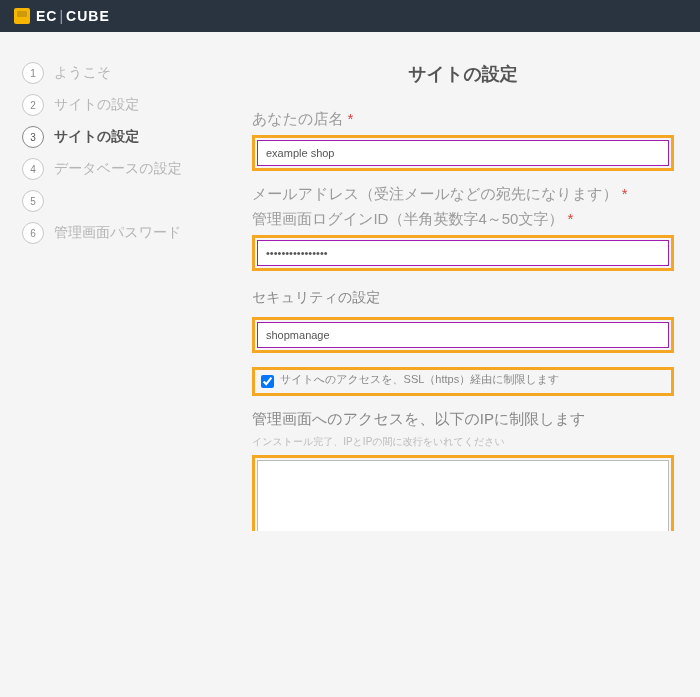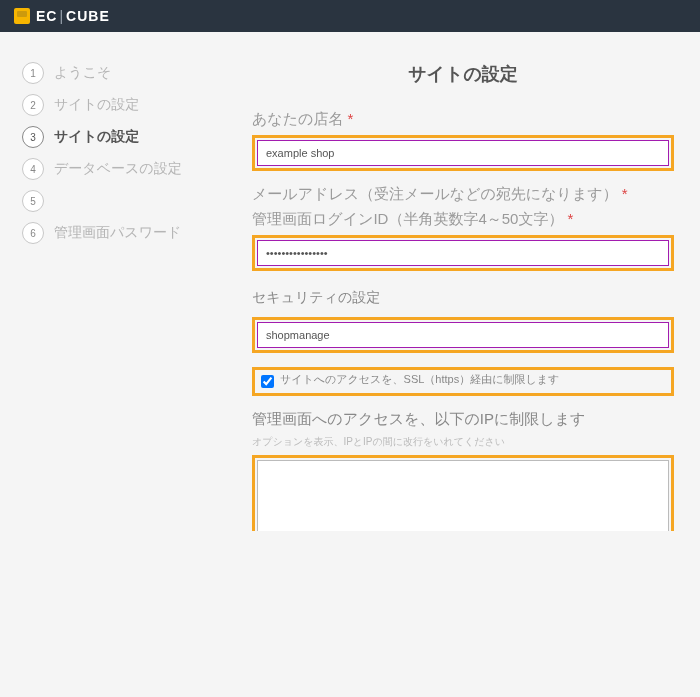--- a/index.html
+++ b/index.html
@@ -82,21 +82,21 @@
     <div class="hl"><input class="inp" type="text" value="shopmanage" style=""></div>
 
     <div class="hl" style="margin-bottom:14px">
       <div class="chk-row">
         <input type="checkbox" checked="" style="">
         <span>サイトへのアクセスを、SSL（https）経由に制限します</span>
       </div>
     </div>
 
     <div class="field-label" style="color:#888">管理画面へのアクセスを、以下のIPに制限します</div>
-    <div class="helper">オプションを表示、IPとIPの間に改行をいれてください</div>
+    <div class="helper">インストール完了、IPとIPの間に改行をいれてください</div>
     <div class="hl-ta"><textarea class="ta" style=""></textarea></div>
 
     <span class="opt-link">&gt; オプションを表示</span>
 
     
   </div>
 </div>
 </div>
 
 </body></html>

